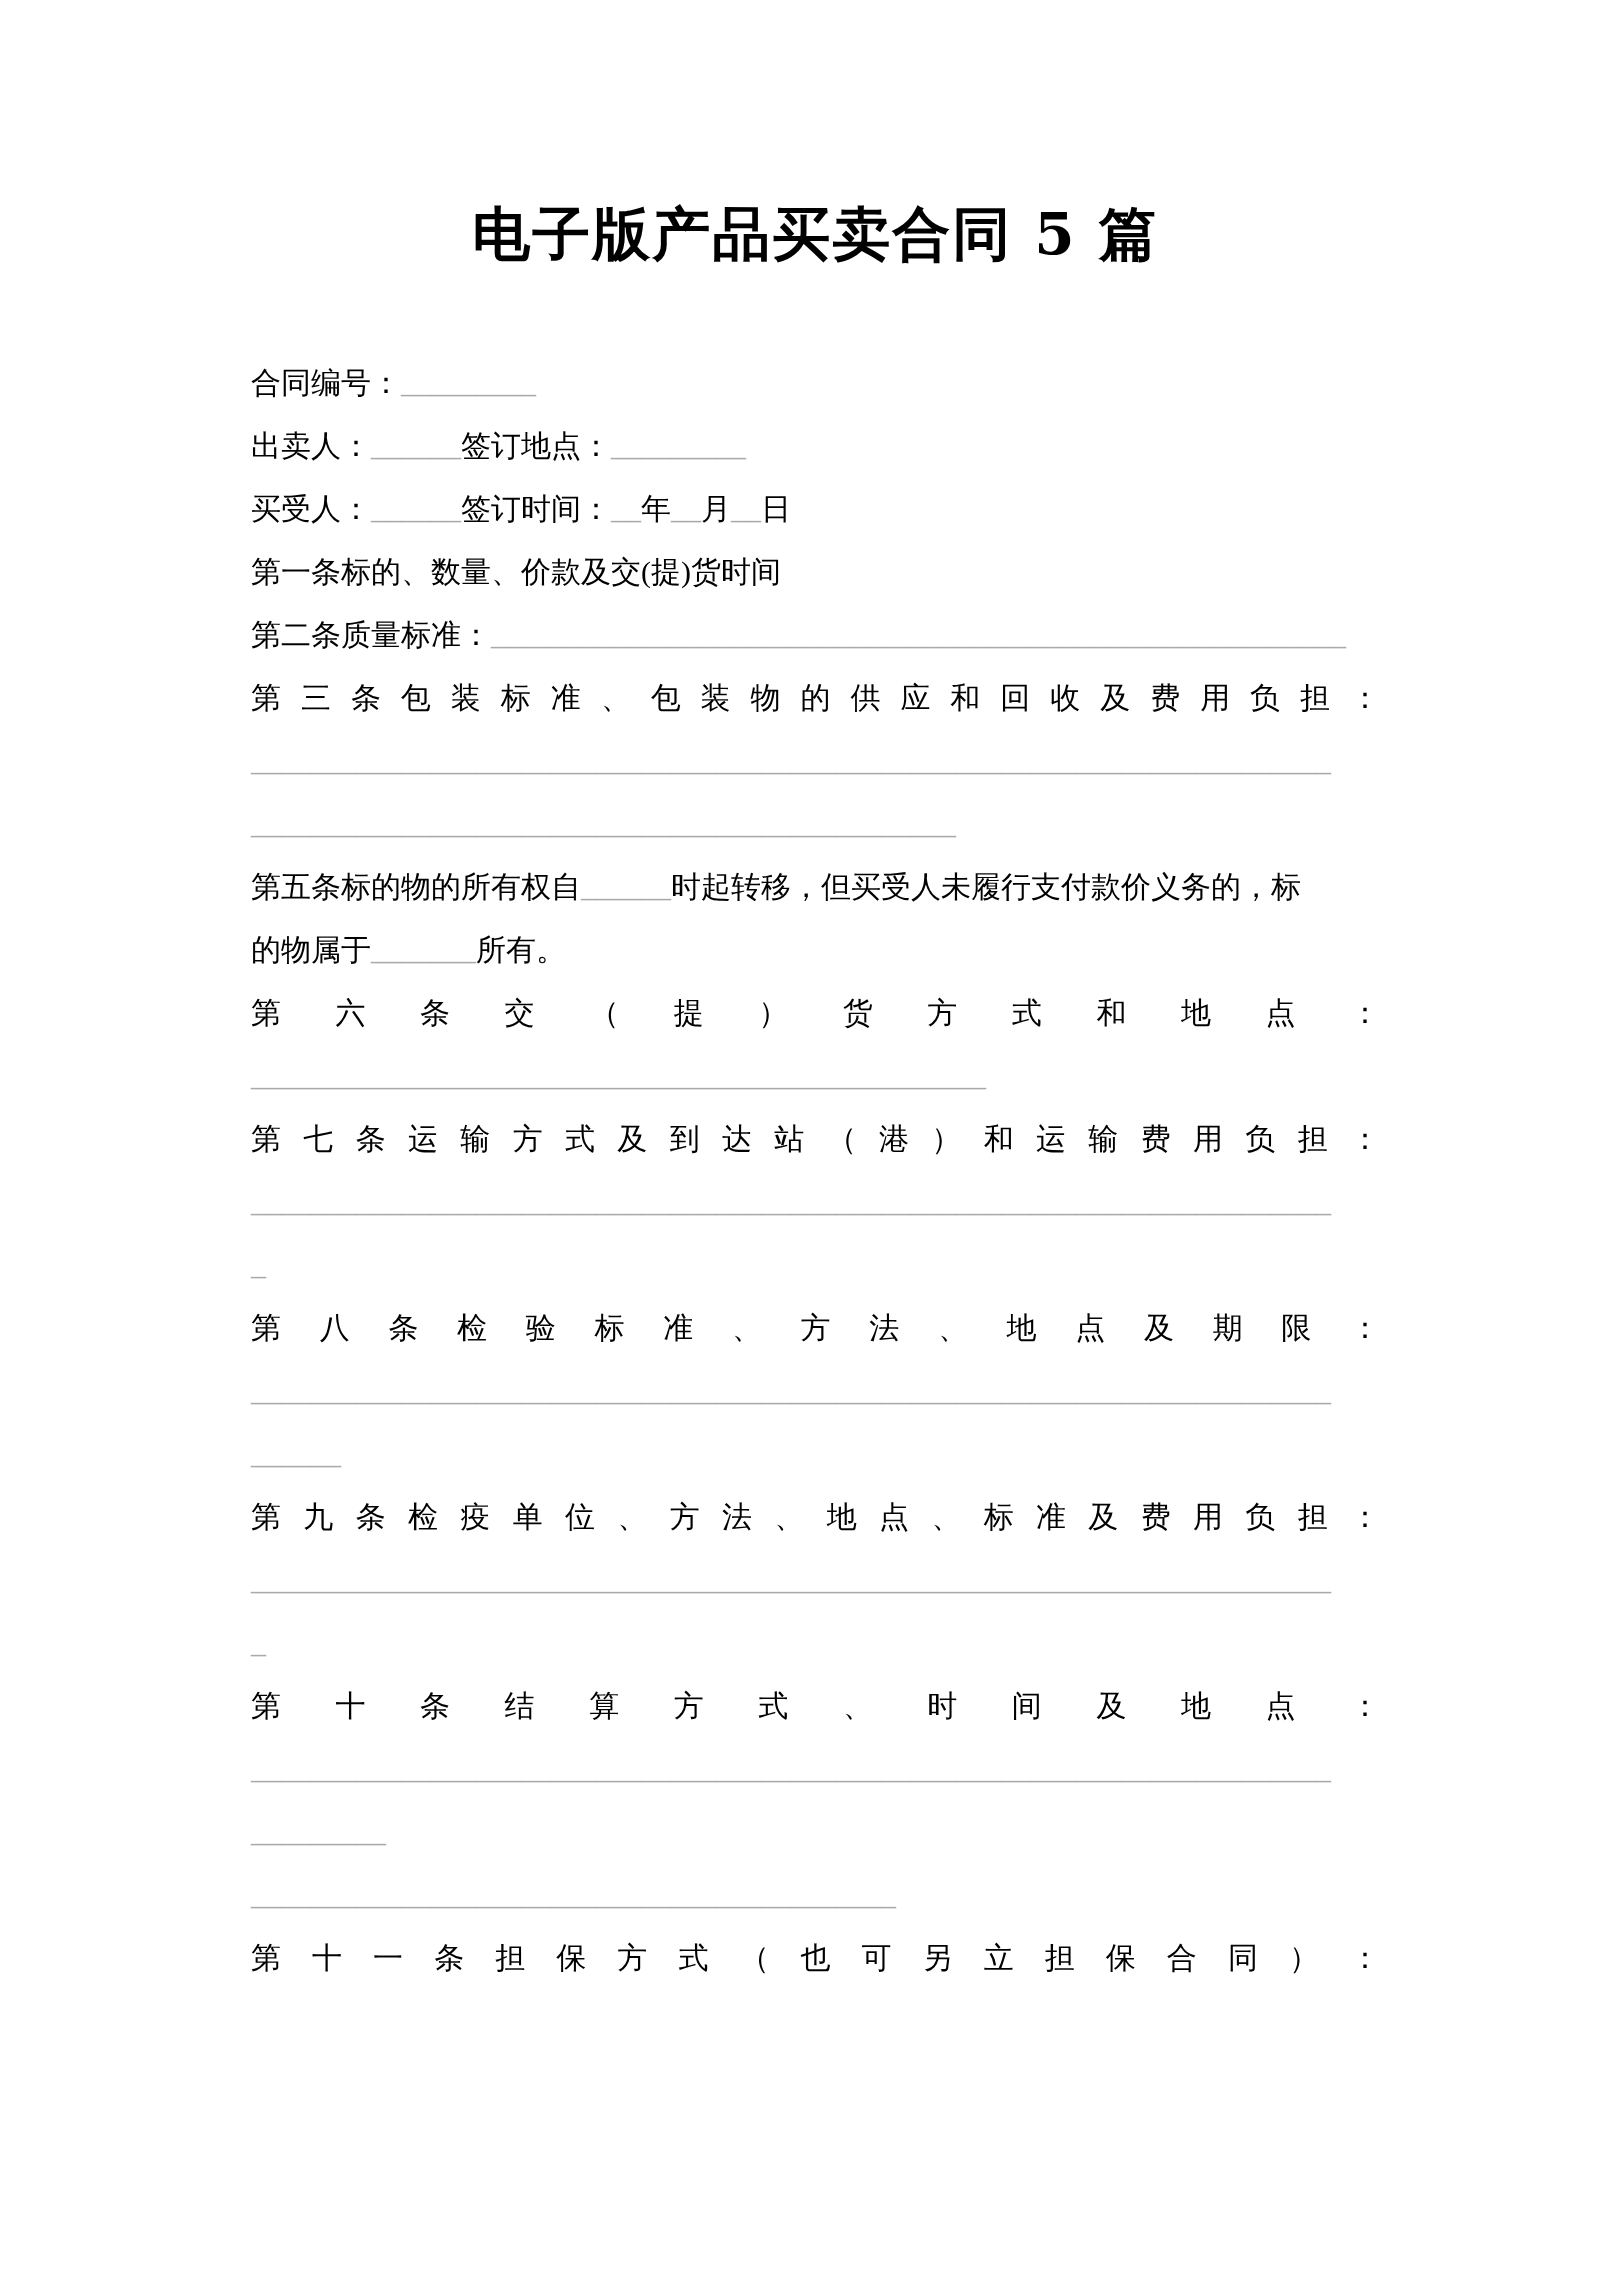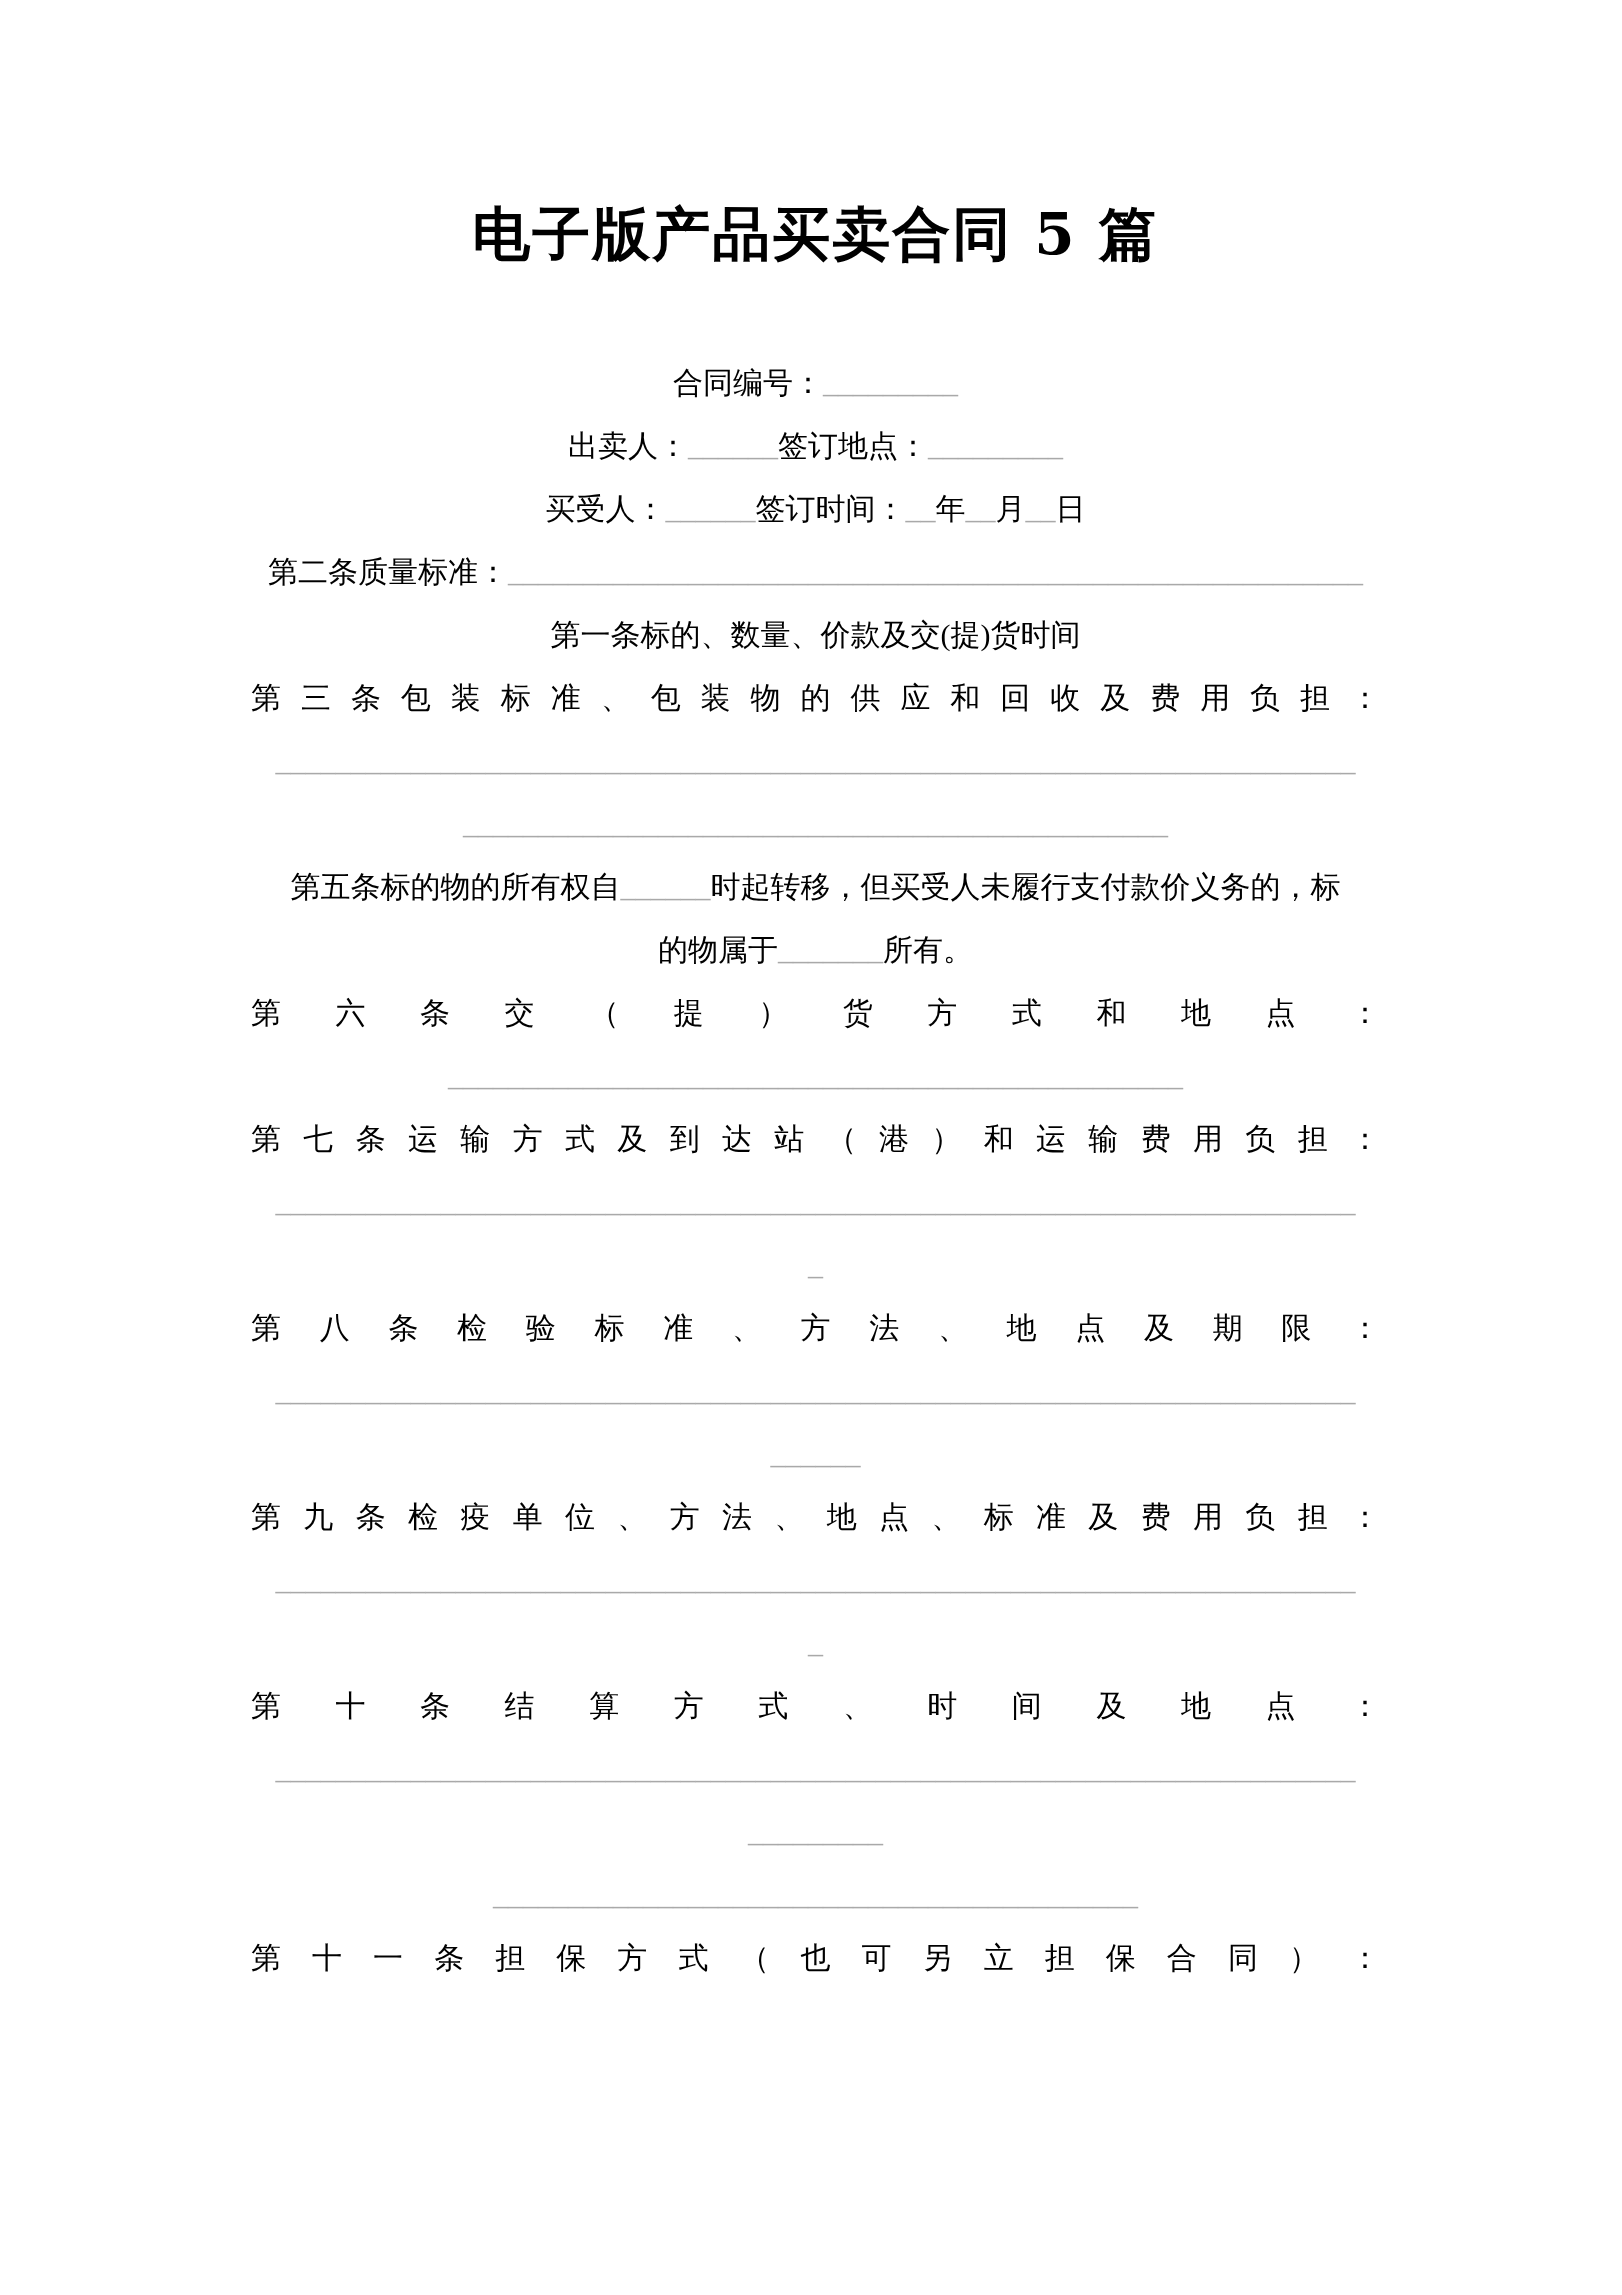--- a/index.html
+++ b/index.html
@@ -31,21 +31,21 @@
     font-family: "DejaVu Serif", "Liberation Serif", serif;
   }
   .body-lines {
     width: 100%;
   }
   .line {
     font-size: 30px;
     line-height: 63px;
     margin: 0;
     padding: 0;
-    text-align: center;
+    text-align: left;
   }
   .line.justify {
     text-align: justify;
     text-align-last: justify;
   }
   .blank {
     color: #a9a9a9;
     letter-spacing: 0;
   }
   .segment {
@@ -54,22 +54,22 @@
 </style>
 </head>
 <body>
 
 <div class="page">
   <h1 class="title">电子版产品买卖合同 5 篇</h1>
   <div class="body-lines">
       <p class="line"><span class="segment">合同编号：</span><span class="blank">_________</span></p>
       <p class="line"><span class="segment">出卖人：</span><span class="blank">______</span><span class="segment">签订地点：</span><span class="blank">_________</span></p>
       <p class="line"><span class="segment">买受人：</span><span class="blank">______</span><span class="segment">签订时间：</span><span class="blank">__</span><span class="segment">年</span><span class="blank">__</span><span class="segment">月</span><span class="blank">__</span><span class="segment">日</span></p>
+      <p class="line"><span class="segment">第一条标的、数量、价款及交(提)货时间</span></p>
       <p class="line"><span class="segment">第二条质量标准：</span><span class="blank">_________________________________________________________</span></p>
-      <p class="line"><span class="segment">第一条标的、数量、价款及交(提)货时间</span></p>
       <p class="line justify"><span class="segment">第 三 条 包 装 标 准 、 包 装 物 的 供 应 和 回 收 及 费 用 负 担 ：</span></p>
       <p class="line"><span class="blank">________________________________________________________________________</span></p>
       <p class="line"><span class="blank">_______________________________________________</span></p>
       <p class="line"><span class="segment">第五条标的物的所有权自</span><span class="blank">______</span><span class="segment">时起转移，但买受人未履行支付款价义务的，标</span></p>
       <p class="line"><span class="segment">的物属于</span><span class="blank">_______</span><span class="segment">所有。</span></p>
       <p class="line justify"><span class="segment">第 六 条 交 （ 提 ） 货 方 式 和 地 点 ：</span></p>
       <p class="line"><span class="blank">_________________________________________________</span></p>
       <p class="line justify"><span class="segment">第 七 条 运 输 方 式 及 到 达 站 （ 港 ） 和 运 输 费 用 负 担 ：</span></p>
       <p class="line"><span class="blank">________________________________________________________________________</span></p>
       <p class="line"><span class="blank">_</span></p>

